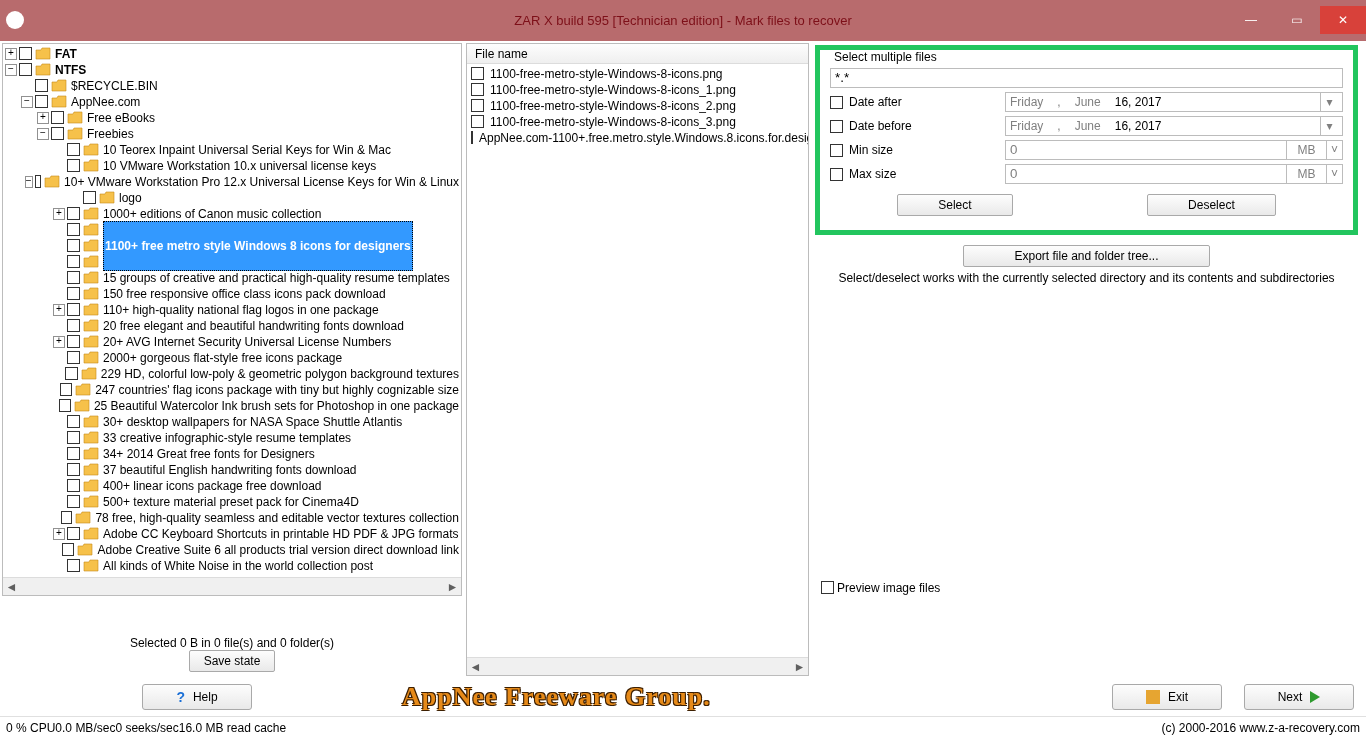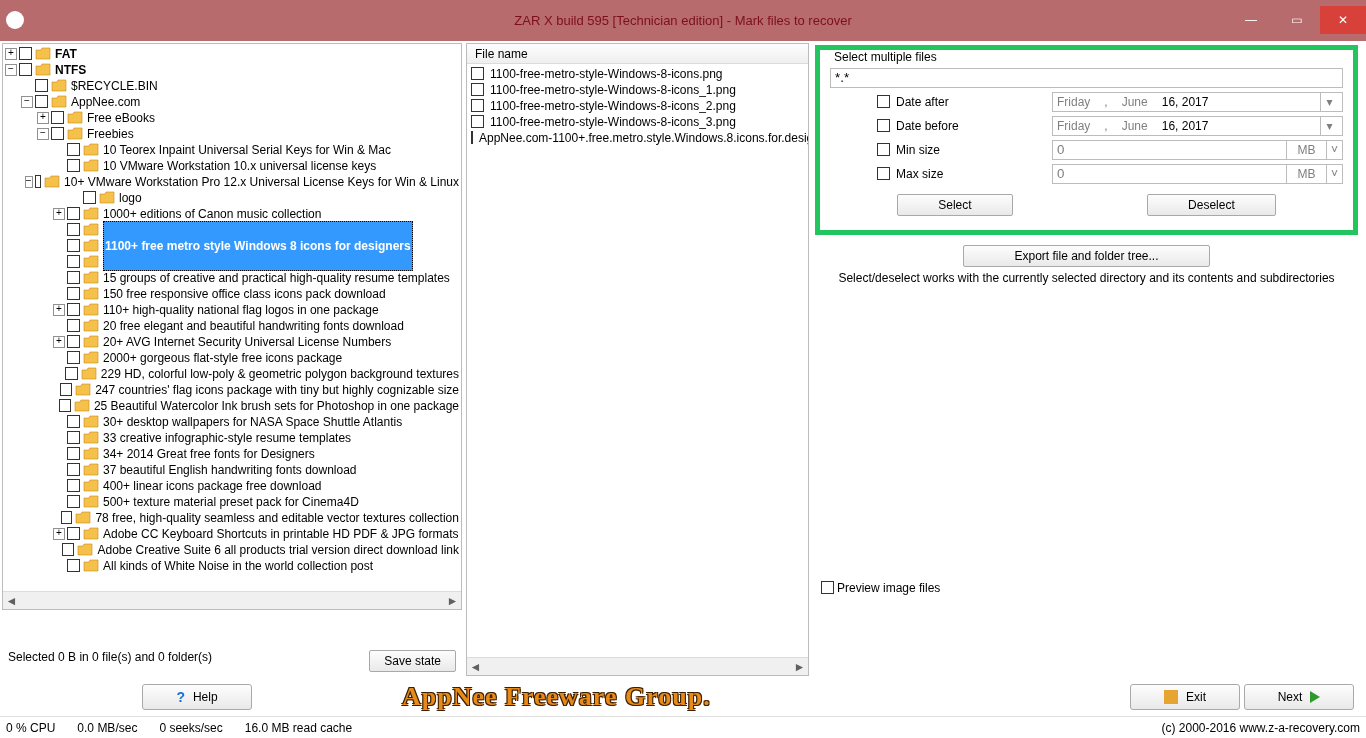--- a/index.html
+++ b/index.html
@@ -132,23 +132,24 @@
   background: linear-gradient(#fdfdfd,#efefef);
   padding: 0 8px;
   line-height: 20px;
   color: #000;
 }
 .file-list { flex:1; overflow:auto; padding:2px; white-space:nowrap;}
 .file-row { height:16px; line-height:16px; display:flex; align-items:center;}
 .file-row .cbx{ margin: 0 6px 0 2px;}
 .status-row{
   display:flex;
-  align-items:flex-start;
+  align-items:center;
   padding:4px 6px;
   justify-content: space-between;
+  flex-direction: column;
 }
 .btn {
   background: linear-gradient(#fdfdfd,#e9e9e9);
   border: 1px solid #a9a9a9;
   border-radius: 2px;
   padding: 3px 14px;
   font-size: 12px;
   cursor: default;
 }
 .btn-wide{ padding: 3px 40px;}
@@ -162,21 +163,21 @@
   background:#fff;
   display:inline-block;
   padding:0 4px;
   color:#000;
 }
 .filter-row{
   display:flex;
   align-items:center;
   margin: 4px 0;
 }
-.filter-row .lbl{ flex: 0 0 175px; display:flex; align-items:flex-start;margin-left:47px;}
+.filter-row .lbl{ flex: 0 0 175px; display:flex; align-items:flex-end;}
 .filter-row .lbl .cbx{ margin-right:6px;}
 .textin{
   border:1px solid #bcbcbc;
   height:20px;
   padding:0 4px;
   width: 100%;
   background:#fff;
 }
 .textin.full{ width: 100%; }
 .datein{
@@ -232,21 +233,20 @@
 }
 .status-strip{
   height: 22px;
   background:#fff;
   border-top:1px solid #e0e0e0;
   display:flex;
   align-items:center;
   font-size:12px;
   color:#000;
   padding:0 6px;
-  gap: 22px;
 }
 .status-strip .right{ margin-left:auto;}
 .nav-arrow-next{
   width:0;height:0;
   border-top:6px solid transparent;
   border-bottom:6px solid transparent;
   border-left:10px solid #2e9a2e;
 }
 .icon-help{ color:#1a6fd6; font-weight:bold; font-size:14px;}
 .exit-icon{ width:14px;height:14px; background:#e6a531; display:inline-block;}
@@ -800,21 +800,21 @@
   </div>
 </div>
 
 <div class="bottom-bar">
   <div style="width:120px;"></div>
   <div class="bbtn">
     <span class="icon-help">?</span>
     <span>Help</span>
   </div>
   <div class="brand-text">AppNee Freeware Group.</div>
-  <div style="margin-left:auto; display:flex; gap:4px;">
+  <div style="margin-left:auto; display:flex; gap:22px;">
     <div class="bbtn">
       <span class="exit-icon"></span>
       <span>Exit</span>
     </div>
     <div class="bbtn">
       <span>Next</span>
       <span class="nav-arrow-next"></span>
     </div>
   </div>
 </div>

